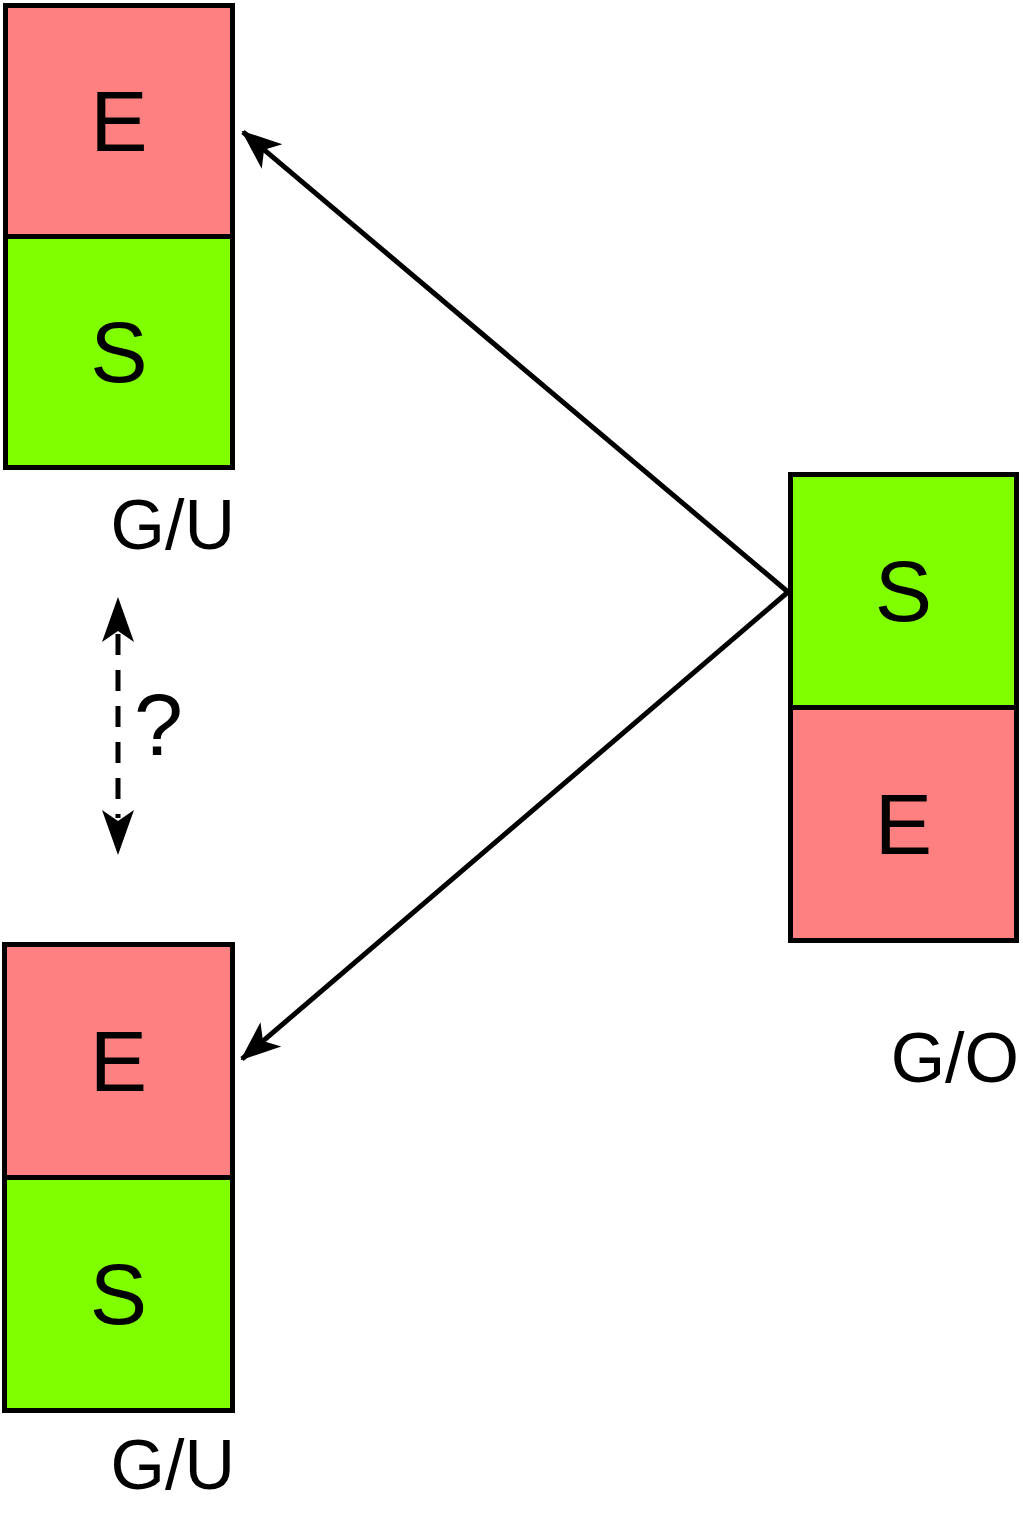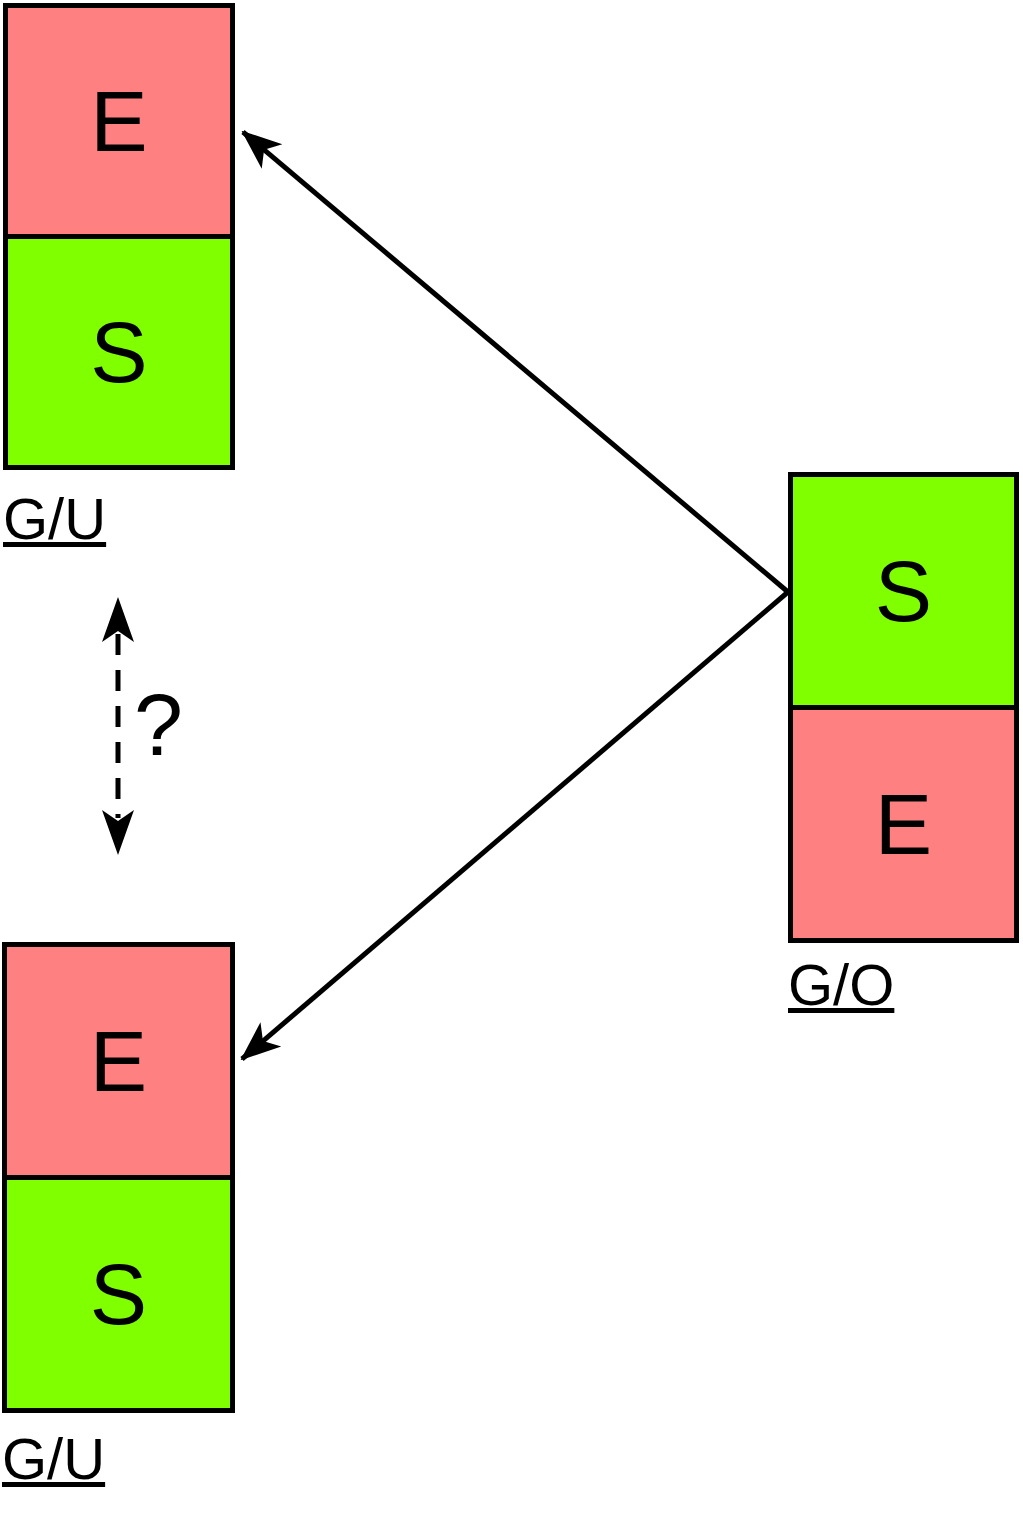--- a/index.html
+++ b/index.html
@@ -36,28 +36,27 @@
   }
   .segment + .segment {
     border-top: 5px solid #000;
   }
   .letter {
     font-size: 86px;
     line-height: 1;
   }
   .node-label {
     position: absolute;
-    text-align: left;
-    font-size: 58px;
+    text-align: right;
+    font-size: 70px;
     line-height: 1;
-    text-decoration: underline;
   }
   .label-top-left    { left: 3px;   top: 490px;  width: 232px; }
   .label-bottom-left { left: 2px;   top: 1430px; width: 233px; }
-  .label-right       { left: 788px; top: 956px;  width: 231px; }
+  .label-right       { left: 788px; top: 1023px;  width: 231px; }
   .question-mark {
     position: absolute;
     left: 134px;
     top: 681px;
     font-size: 88px;
     line-height: 1;
   }
 </style>
 </head>
 <body>

